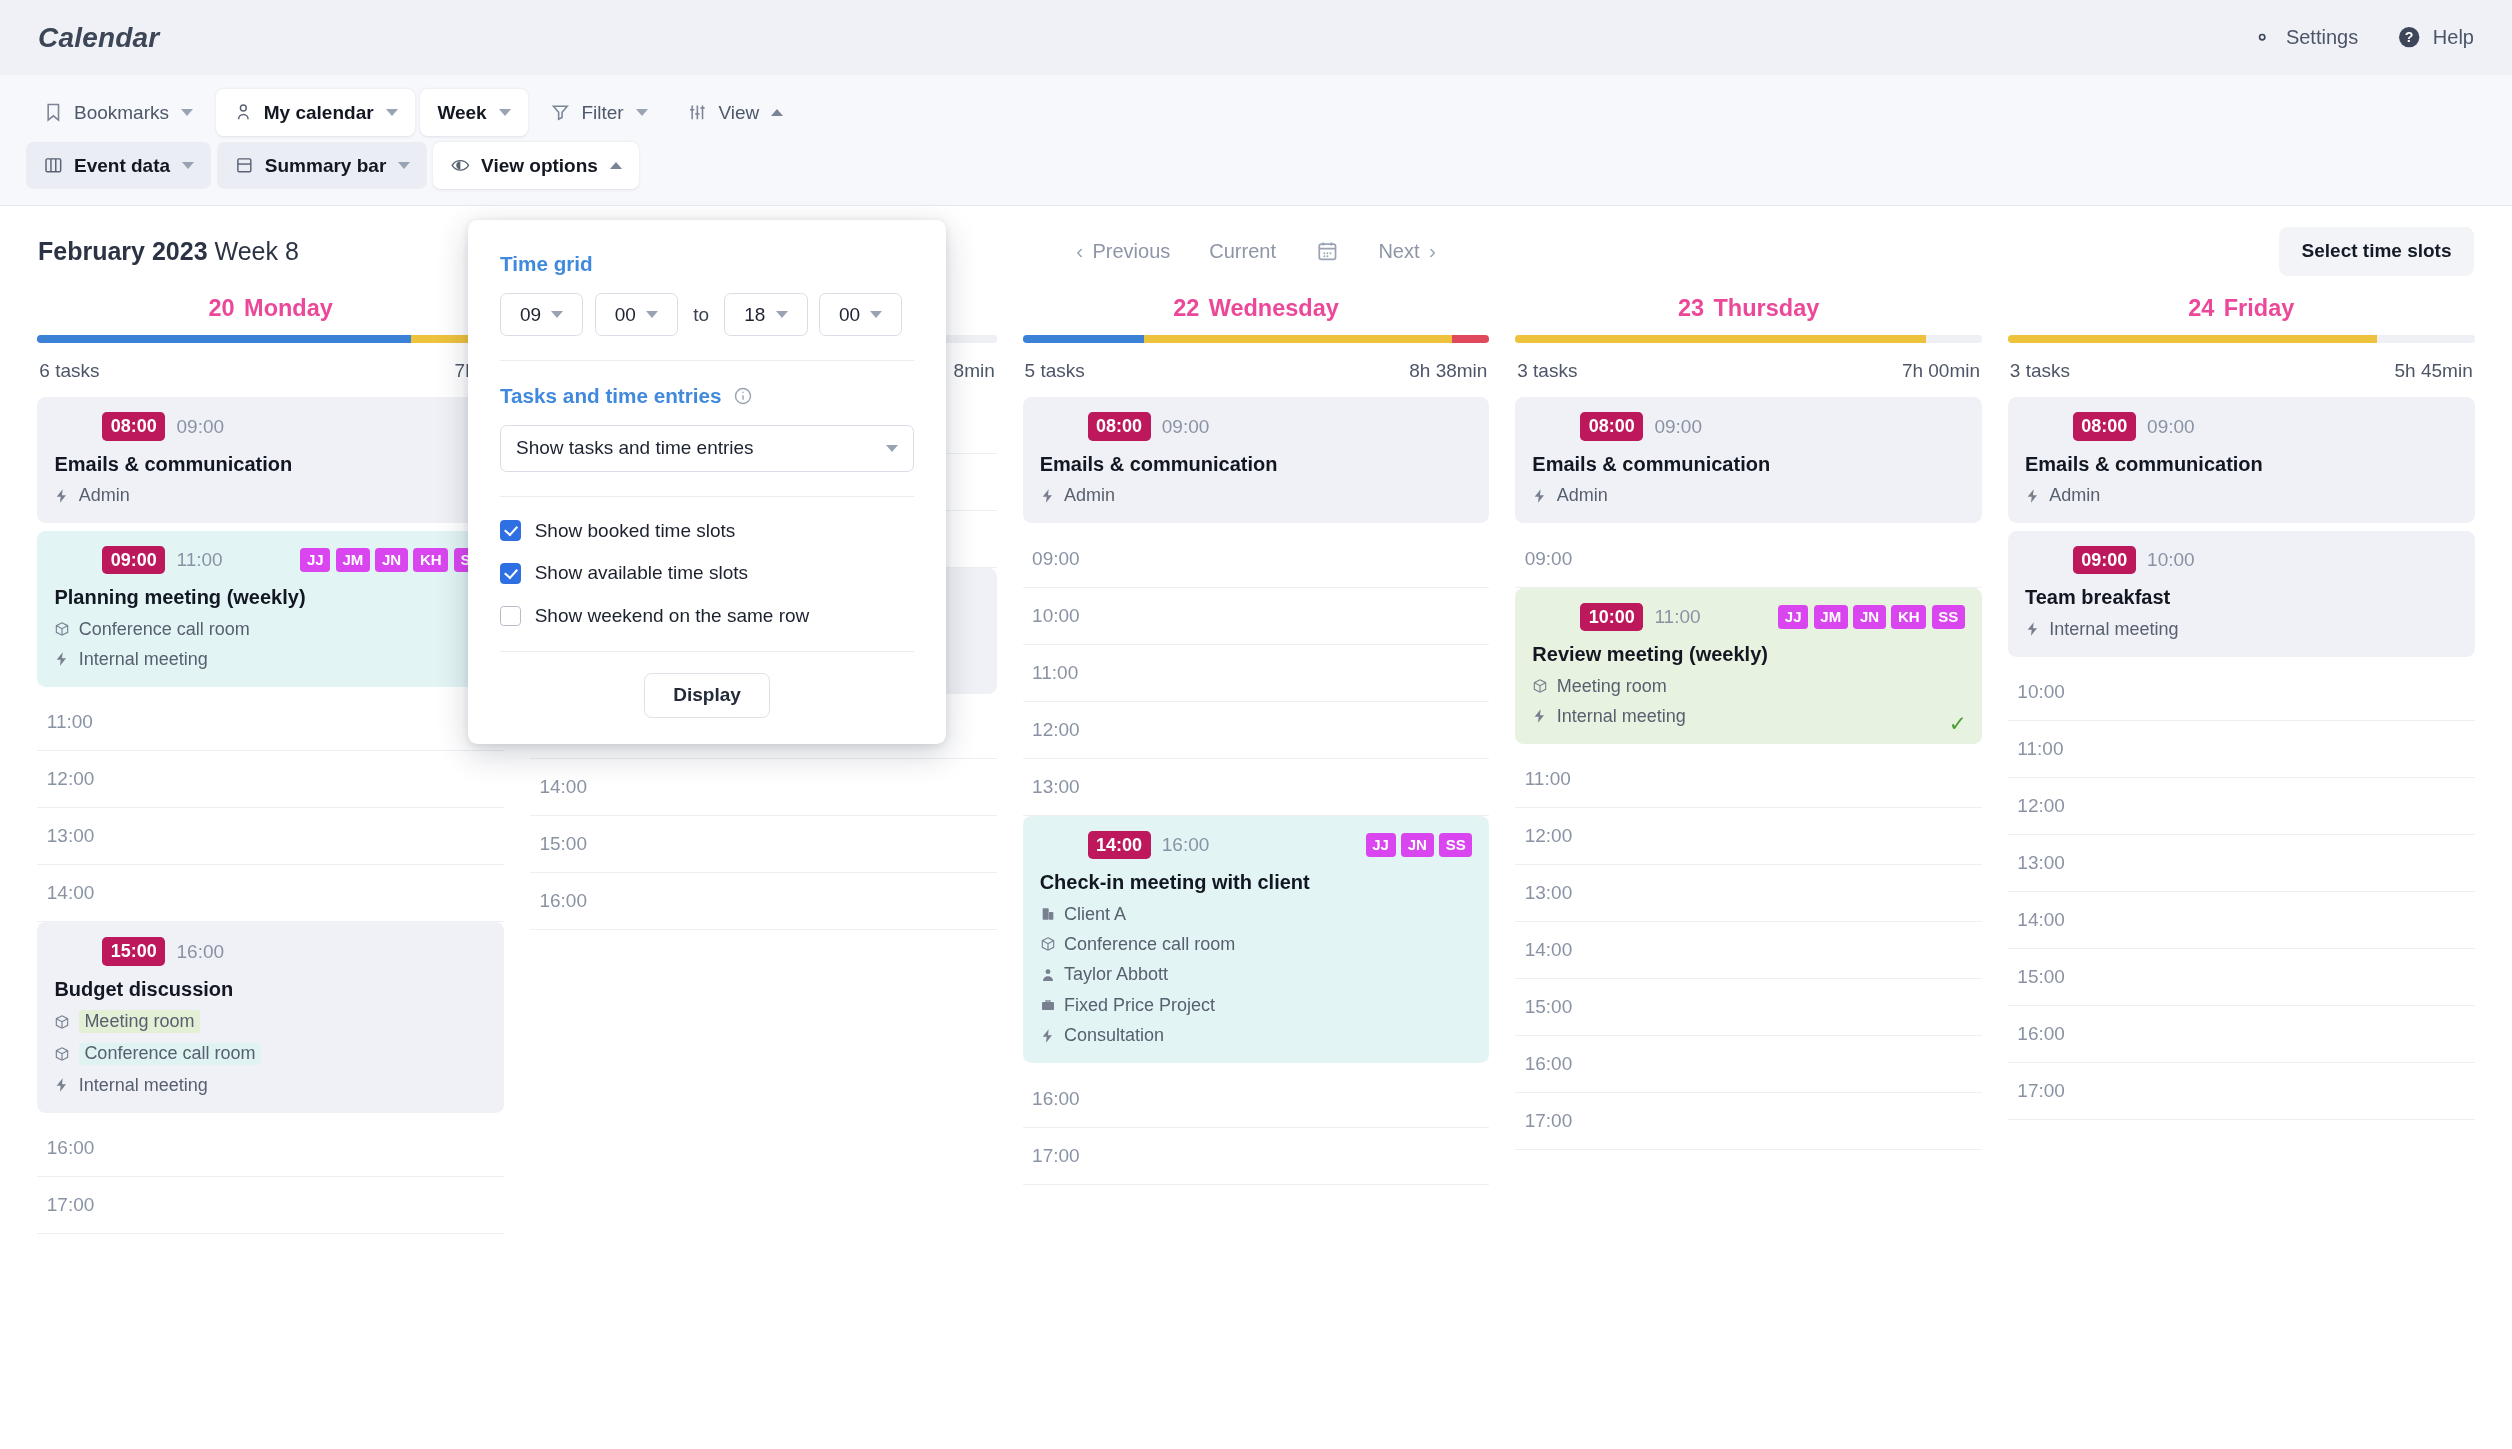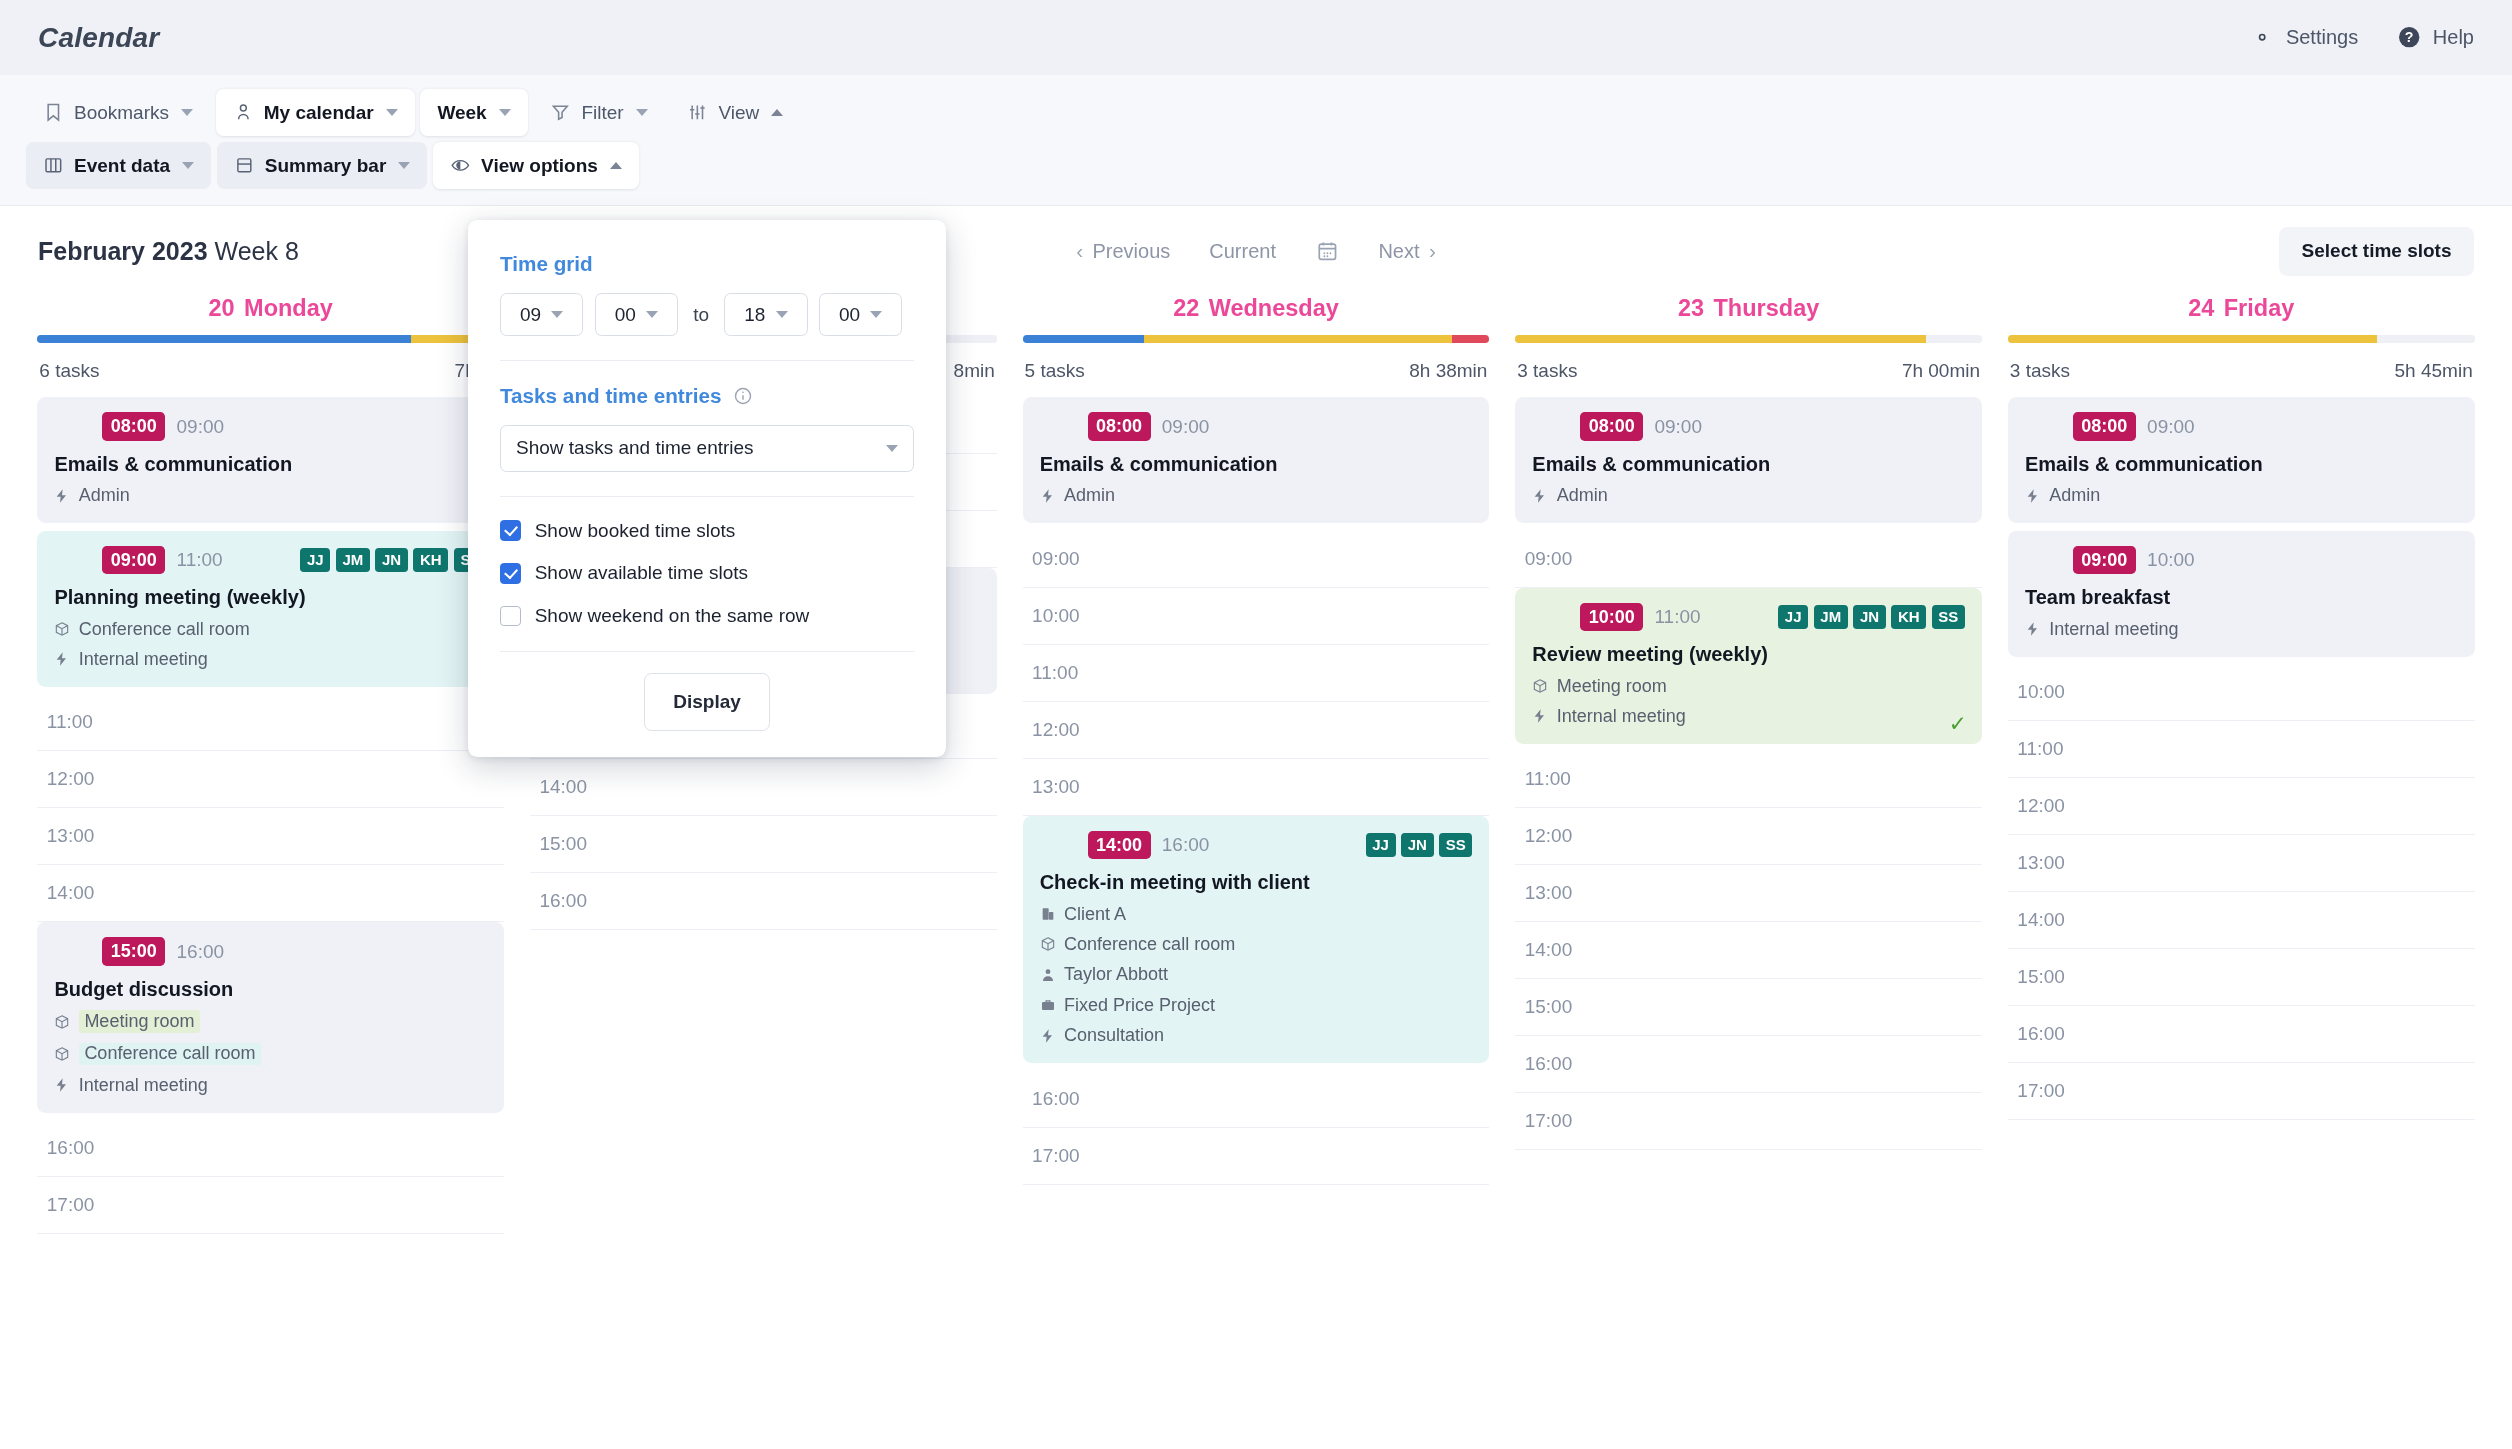--- a/index.html
+++ b/index.html
@@ -184,21 +184,21 @@
   .ev-top { display:flex; align-items:center; gap: 11.3px; }
   .time-badge {
     color:#fff; font-weight:700; font-size:18px;
     border-radius: 4.7px; padding: 3.8px 8.4px; line-height: 1.15;
   }
   .tb-red    { background: #be185d; margin-left: 48px; }
   .tb-orange { background: #e8a25a; }
   .time-end { font-size: 19px; color: #8a93a4; }
   .avatars { margin-left:auto; display:flex; gap:5.6px; }
   .avatar {
-    background:#0f766e; color:#fff; font-size:15px; font-weight:700;
+    background:#d946ef; color:#fff; font-size:15px; font-weight:700;
     border-radius:3.8px; padding:2.8px 6.6px; line-height:1.2;
   }
   .ev-title {
     font-size: 20px; font-weight: 700; color:#121722;
     margin-top: 12.2px;
   }
   .ev-line {
     display:flex; align-items:center; gap:8.4px;
     font-size: 18px; color:#58606f; margin-top: 9.4px;
   }
@@ -260,21 +260,21 @@
   }
   .cb.on { background:#2f6fe4; border-color:#2f6fe4; }
   .cb.on::after {
     content:""; width:5.6px; height:10.3px;
     border:solid #fff; border-width: 0 2.4px 2.4px 0;
     transform: rotate(42deg); margin-top:-1.9px;
   }
   .display-btn {
     display:block; margin: 0 auto;
     border:0.9px solid #dde1e8; background:#fff;
-    border-radius:7.5px; height:58px; padding:10px 28px;
+    border-radius:7.5px; height:45px; padding:10px 28px;
     font-size:19px; font-weight:700; color:#232a38; cursor:pointer;
     font-family: inherit;
   }
 </style>
 </head>
 <body>
 
 <div class="app-header">
   <div class="app-title">Calendar</div>
   <div class="header-right">

